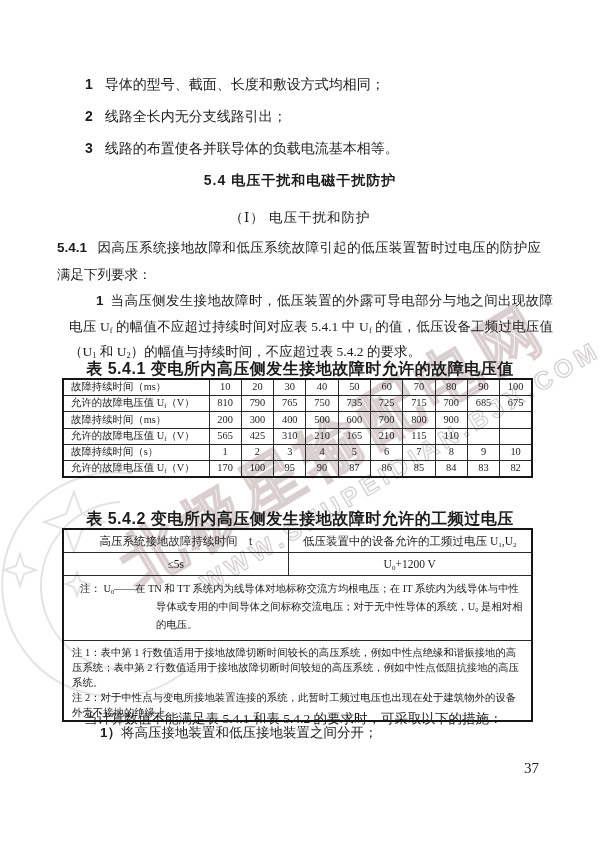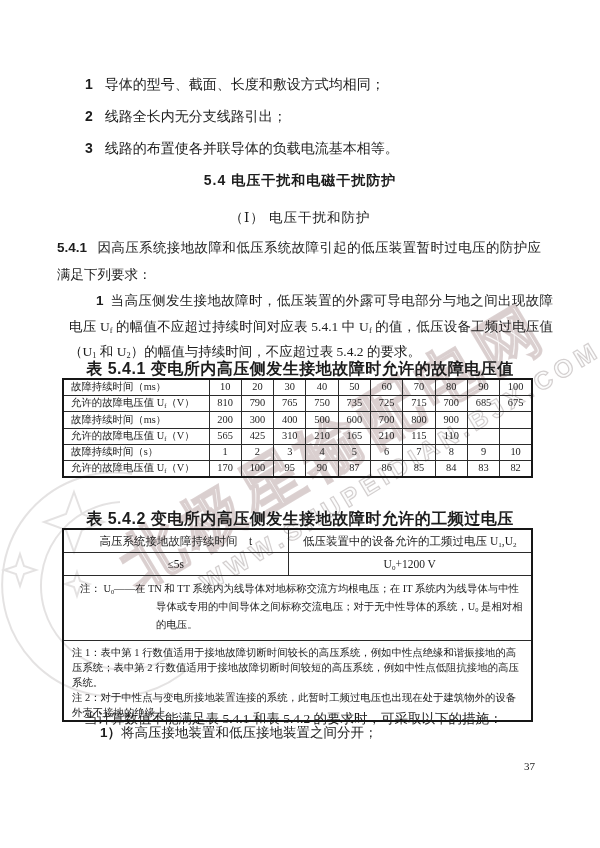--- a/index.html
+++ b/index.html
@@ -42,21 +42,21 @@
   #table2 { left:62px; top:528px; width:469px; border-collapse:collapse; table-layout:fixed; border:2px solid #161616; }
   #table2 td { border:1px solid #2b2b2b; font-size:11.5px; text-align:center; padding:0 2px; }
   #table2 td.hdr { height:22px; }
   #table2 td.val { height:22px; }
   #table2 td.note { text-align:left; font-size:10.4px; line-height:1.75; padding:4px 8px 5px 8px; }
   #table2 td.note2 { text-align:left; font-size:10.4px; line-height:1.45; padding:4px 8px 0 8px; }
   .hang { margin:0; padding-left:84px; text-indent:-76px; }
   .notep { margin:0; }
 
   
-  .pageno { left:524px; top:760px; font-size:11px; }
+  .pageno { left:524px; top:760px; font-size:15px; }
 
   
   .watermark-wrap { pointer-events:none; }
   .wm-rot {
     position:absolute; left:108px; top:540px; width:680px;
     transform:rotate(-31deg); transform-origin:0 0;
   }
   .wm-cn {
     font-family:"Liberation Sans","DejaVu Sans",sans-serif;
     font-weight:bold; font-size:62px; letter-spacing:7px; line-height:70px;

